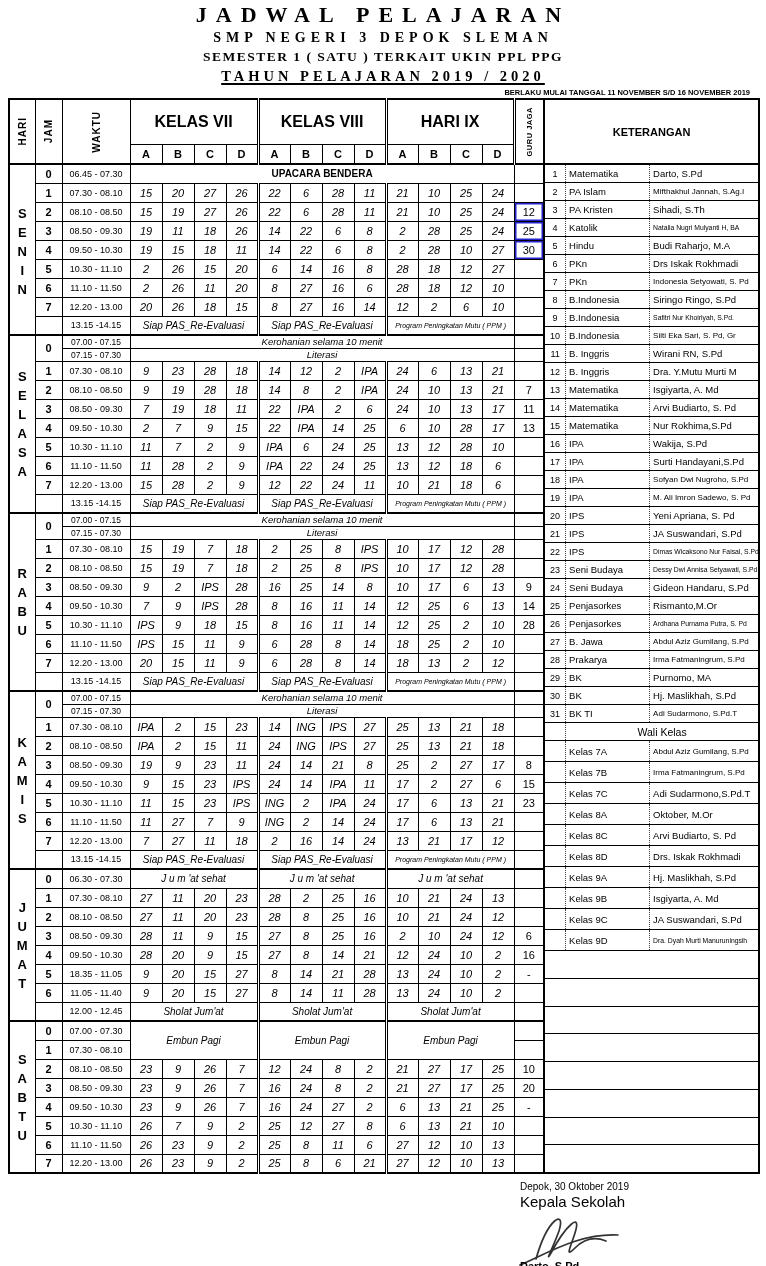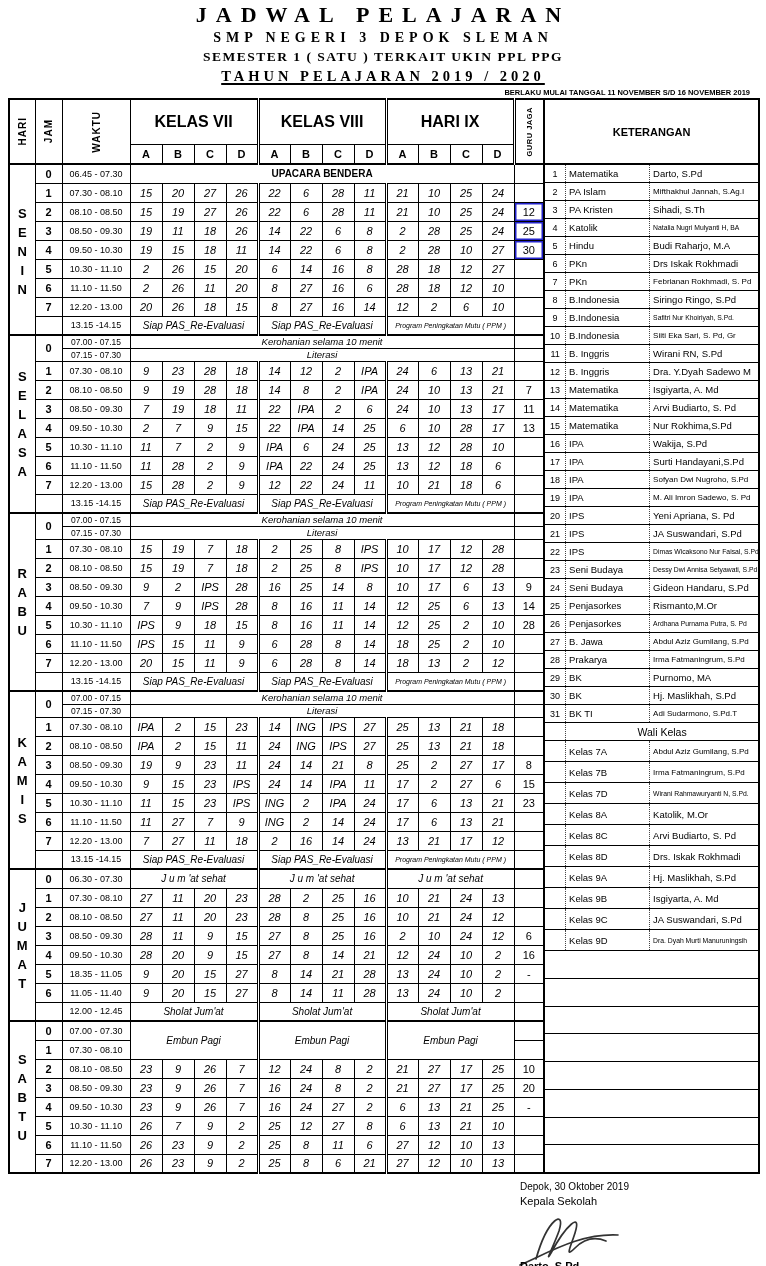--- a/index.html
+++ b/index.html
@@ -45,21 +45,21 @@
   .krow.wali{height:21px;}
   .kno{width:20px;font-size:9px;display:flex;align-items:center;justify-content:center;flex:none;}
   .ksub{width:84px;border-left:1px dotted #444;font-size:9.5px;display:flex;align-items:center;padding-left:3px;box-sizing:border-box;flex:none;white-space:nowrap;}
   .kname{flex:1;border-left:1px dotted #444;font-size:9.5px;display:flex;align-items:center;padding-left:3px;white-space:nowrap;overflow:hidden;}
   .kname.md{font-size:8px;}
   .kname.small{font-size:6.8px;}
   .kwali-label{flex:1;display:flex;align-items:center;justify-content:center;font-size:10.5px;border-left:1px dotted #444;}
   .kfill{flex:1;border-bottom:1px solid #000;}
   .kfill:last-child{border-bottom:0;}
   .footer{margin:5px 0 0 512px;font-size:10px;line-height:15px;}
-  .frole{font-size:11px;}
+  .frole{font-size:15px;}
   .fsig{margin:-2px 0 -14px -6px;display:block;}
   .fname{font-weight:bold;font-size:11px;}
 </style>
 </head>
 <body>
 
 <div class="page">
   <div class="titles">
     <div class="t1">JADWAL PELAJARAN</div>
     <div class="t2">SMP NEGERI 3 DEPOK SLEMAN</div>
@@ -987,21 +987,21 @@
             <div class="kname">Budi Raharjo, M.A</div>
           </div>
           <div class="krow">
             <div class="kno">6</div>
             <div class="ksub">PKn</div>
             <div class="kname">Drs Iskak Rokhmadi</div>
           </div>
           <div class="krow">
             <div class="kno">7</div>
             <div class="ksub">PKn</div>
-            <div class="kname md">Febrianan Rokhmadi, S. Pd</div>
+            <div class="kname md">Indonesia Setyowati, S. Pd</div>
           </div>
           <div class="krow">
             <div class="kno">8</div>
             <div class="ksub">B.Indonesia</div>
             <div class="kname">Siringo Ringo, S.Pd</div>
           </div>
           <div class="krow">
             <div class="kno">9</div>
             <div class="ksub">B.Indonesia</div>
             <div class="kname small">Safitri Nur Khoiriyah, S.Pd.</div>
@@ -1012,21 +1012,21 @@
             <div class="kname md">Siiti Eka Sari, S. Pd, Gr</div>
           </div>
           <div class="krow">
             <div class="kno">11</div>
             <div class="ksub">B. Inggris</div>
             <div class="kname">Wirani RN, S.Pd</div>
           </div>
           <div class="krow">
             <div class="kno">12</div>
             <div class="ksub">B. Inggris</div>
-            <div class="kname">Dra. Y.Dyah Sadewo M</div>
+            <div class="kname">Dra. Y.Mutu Murti M</div>
           </div>
           <div class="krow">
             <div class="kno">13</div>
             <div class="ksub">Matematika</div>
             <div class="kname">Isgiyarta, A. Md</div>
           </div>
           <div class="krow">
             <div class="kno">14</div>
             <div class="ksub">Matematika</div>
             <div class="kname">Arvi Budiarto, S. Pd</div>
@@ -1125,27 +1125,27 @@
             <div class="ksub">Kelas 7A</div>
             <div class="kname md">Abdul Aziz Gumilang, S.Pd</div>
           </div>
           <div class="krow wali">
             <div class="kno"></div>
             <div class="ksub">Kelas 7B</div>
             <div class="kname md">Irma Fatmaningrum, S.Pd</div>
           </div>
           <div class="krow wali">
             <div class="kno"></div>
-            <div class="ksub">Kelas 7D</div>
-            <div class="kname small">Wirani Rahmawuryanti N, S.Pd.</div>
+            <div class="ksub">Kelas 7C</div>
+            <div class="kname">Adi Sudarmono,S.Pd.T</div>
           </div>
           <div class="krow wali">
             <div class="kno"></div>
             <div class="ksub">Kelas 8A</div>
-            <div class="kname">Katolik, M.Or</div>
+            <div class="kname">Oktober, M.Or</div>
           </div>
           <div class="krow wali">
             <div class="kno"></div>
             <div class="ksub">Kelas 8C</div>
             <div class="kname">Arvi Budiarto, S. Pd</div>
           </div>
           <div class="krow wali">
             <div class="kno"></div>
             <div class="ksub">Kelas 8D</div>
             <div class="kname">Drs. Iskak Rokhmadi</div>

